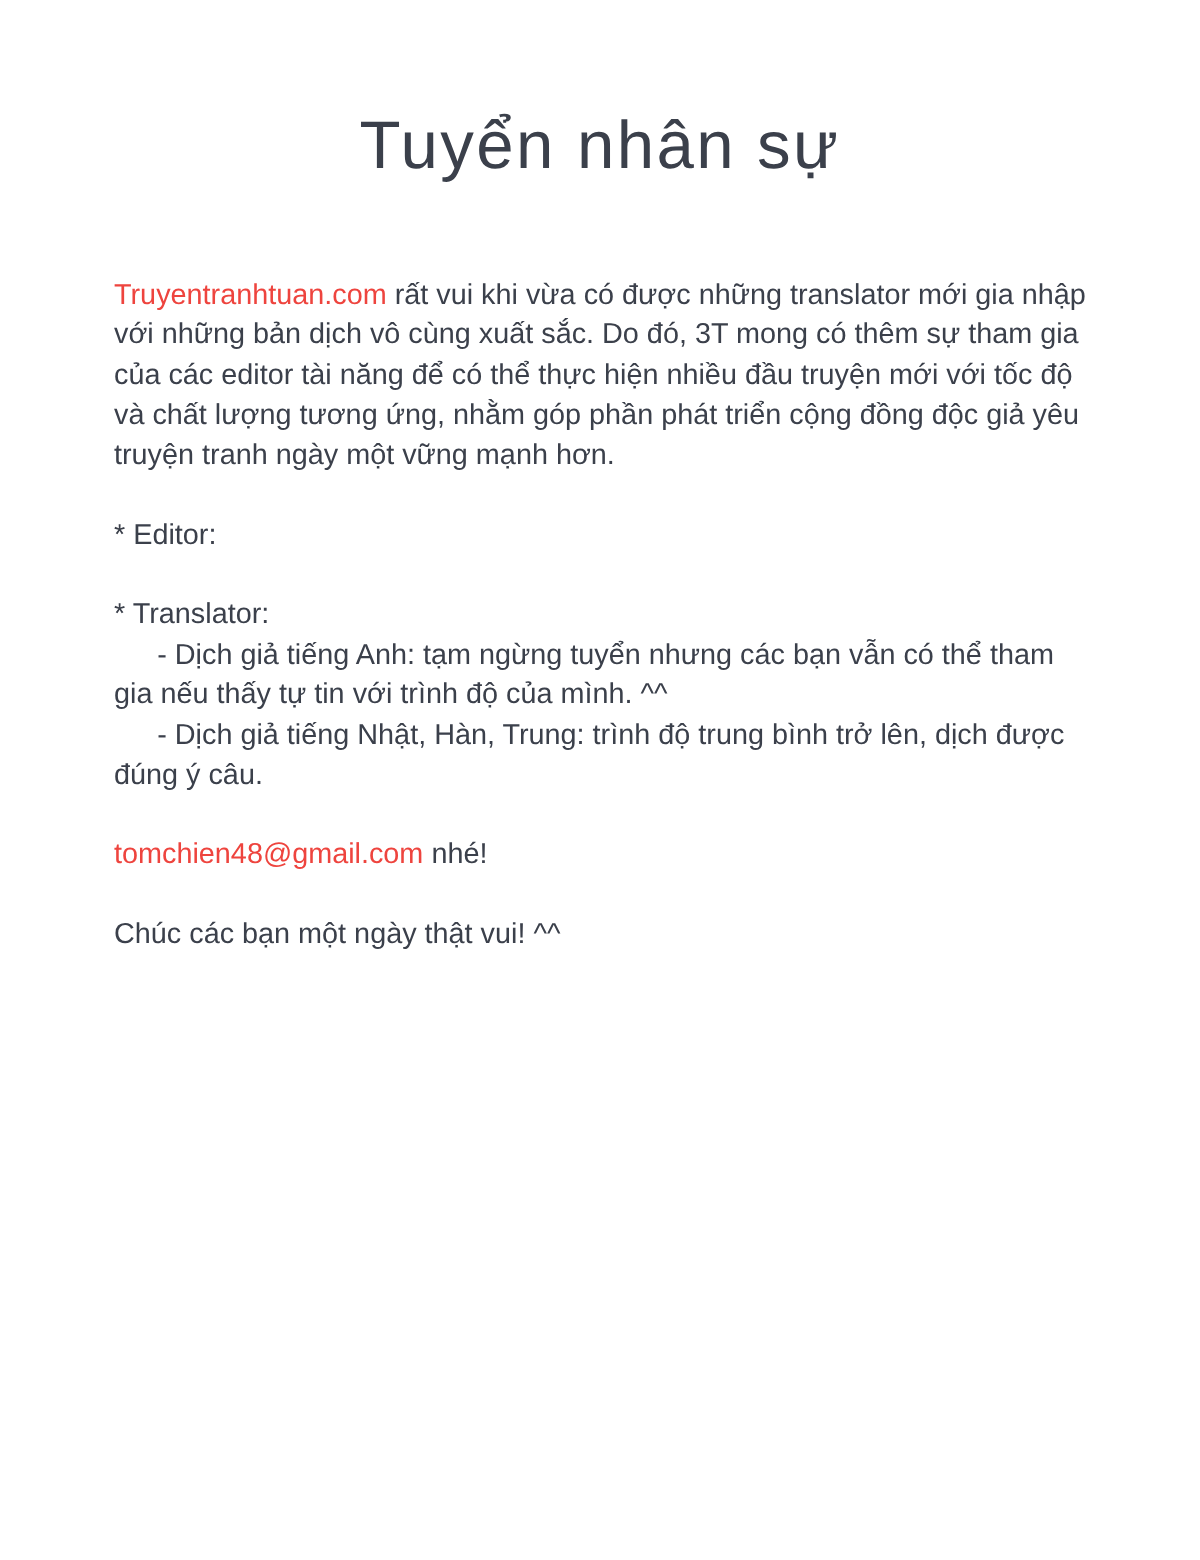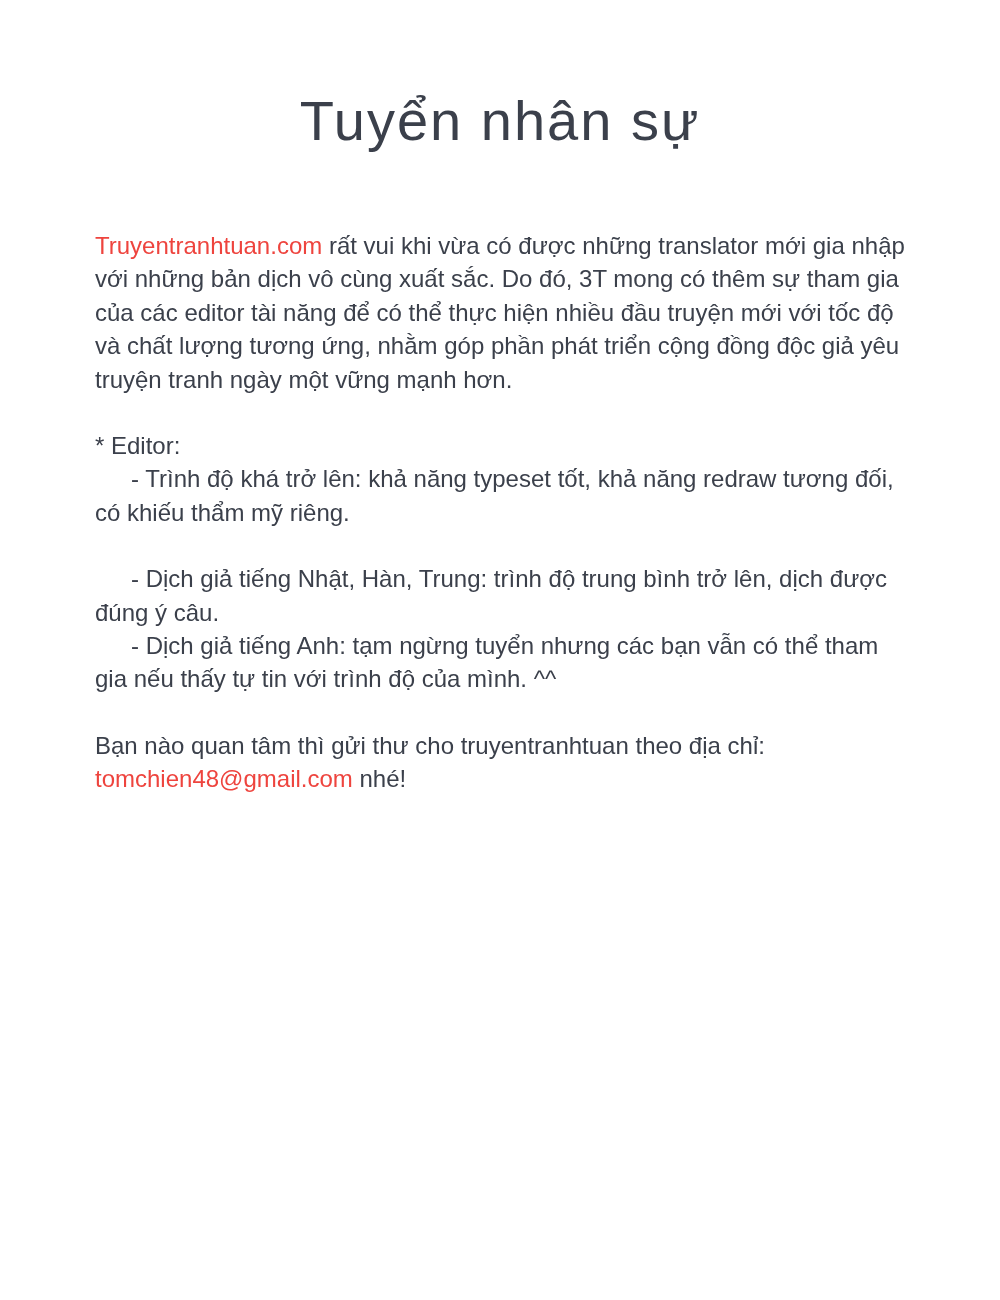--- a/index.html
+++ b/index.html
@@ -53,27 +53,27 @@
 
 <main class="page">
 
   <h1 class="doc-title">Tuyển nhân sự</h1>
 
   <p class="block"><a class="red">Truyentranhtuan.com</a><span> rất vui khi vừa có được những translator mới gia nhập với những bản dịch vô cùng xuất sắc. Do đó, 3T mong có thêm sự tham gia của các editor tài năng để có thể thực hiện nhiều đầu truyện mới với tốc độ và chất lượng tương ứng, nhằm góp phần phát triển cộng đồng độc giả yêu truyện tranh ngày một vững mạnh hơn.</span></p>
 
 
   <section class="block">
     <p>* Editor:</p>
-    <p class="indent">- Trình độ khá trở lên: khả năng typeset tốt, khả năng redraw tương đối, có khiếu thẩm mỹ riêng.</p>
   </section>
 
   <section class="block">
+    <p>* Translator:</p>
+    <p class="indent">- Dịch giả tiếng Anh: tạm ngừng tuyển nhưng các bạn vẫn có thể tham gia nếu thấy tự tin với trình độ của mình. ^^</p>
     <p class="indent">- Dịch giả tiếng Nhật, Hàn, Trung: trình độ trung bình trở lên, dịch được đúng ý câu.</p>
-    <p class="indent">- Dịch giả tiếng Anh: tạm ngừng tuyển nhưng các bạn vẫn có thể tham gia nếu thấy tự tin với trình độ của mình. ^^</p>
   </section>
 
   <section class="block">
-    <p>Bạn nào quan tâm thì gửi thư cho truyentranhtuan theo địa chỉ:</p>
     <p><a class="red">tomchien48@gmail.com</a><span> nhé!</span></p>
   </section>
 
+  <p class="block">Chúc các bạn một ngày thật vui! ^^</p>
 
 </main>
 
 </body></html>

